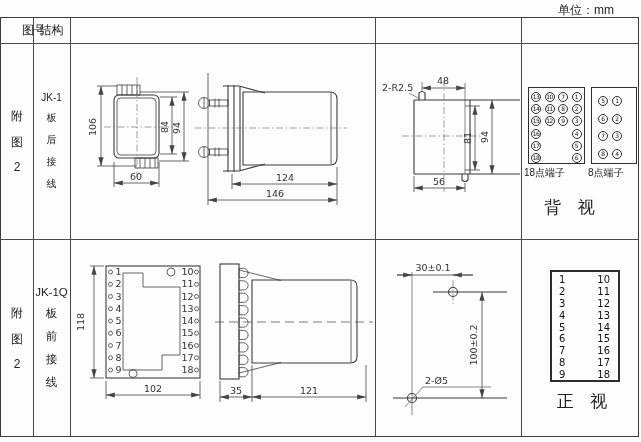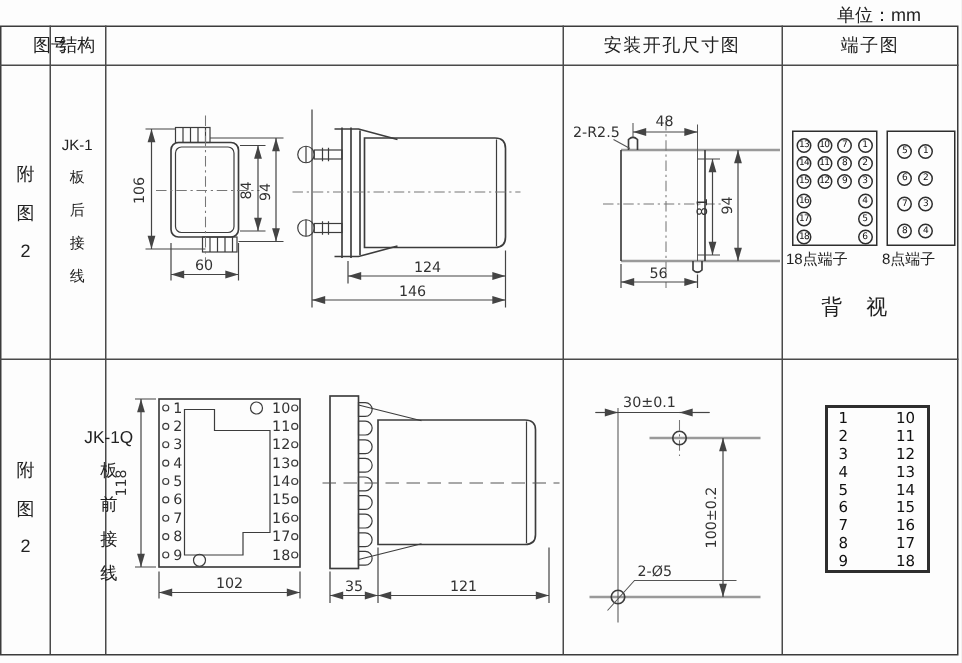--- a/index.html
+++ b/index.html
@@ -19,21 +19,21 @@
   .dim{fill:none;stroke:#444;stroke-width:0.8;}
   .cl{fill:none;stroke:#777;stroke-width:0.7;stroke-dasharray:7 2.5 1.5 2.5;}
   .dash{fill:none;stroke:#555;stroke-width:0.8;stroke-dasharray:9 5;}
   .gx{fill:none;stroke:#9a9a9a;stroke-width:1.8;}
   .thin{fill:none;stroke:#555;stroke-width:0.7;}
   .tbox{position:absolute;border:1.5px solid #2e2e2e;background:#fdfdfd;}
   .tcirc{position:absolute;border:1px solid #2e2e2e;border-radius:50%;display:flex;align-items:center;
          justify-content:center;font-size:6px;letter-spacing:-0.5px;line-height:1;color:#111;
          box-sizing:border-box;font-family:"DejaVu Sans",sans-serif;}
   .tlabel{position:absolute;font-size:10px;color:#222;text-align:left;}
-  .viewlabel{position:absolute;font-size:14px;color:#222;text-align:center;letter-spacing:6px;}
+  .viewlabel{position:absolute;font-size:17px;color:#222;text-align:center;letter-spacing:6px;}
   #list-box{position:absolute;border:2px solid #2e2e2e;box-sizing:border-box;padding:2px 0;}
   .lrow{display:flex;justify-content:space-between;padding:0 8px 0 7px;font-size:10px;height:11.9px;
         line-height:11.9px;color:#111;font-family:"DejaVu Sans",sans-serif;}
 </style>
 </head>
 <body>
 
 <div id="screen">
 
   <div class="unit" style="left:558px;top:2px;">单位：mm</div>
@@ -41,22 +41,20 @@
   <div id="outer-border"></div>
   <div class="v" style="left:33px;top:17px;height:419px;"></div>
   <div class="v" style="left:70px;top:17px;height:419px;"></div>
   <div class="v" style="left:375px;top:17px;height:419px;"></div>
   <div class="v" style="left:521px;top:17px;height:419px;"></div>
   <div class="h" style="left:0px;top:43px;width:639px;"></div>
   <div class="h" style="left:0px;top:239px;width:639px;"></div>
 
   <div class="cell" style="left:18px;top:18px;width:32px;height:25px;">图号</div>
   <div class="cell" style="left:33px;top:18px;width:37px;height:25px;">结构</div>
-  <div class="cell" style="left:375px;top:18px;width:146px;height:25px;letter-spacing:1px;">安装开孔尺寸图</div>
-  <div class="cell" style="left:521px;top:18px;width:118px;height:25px;letter-spacing:1px;">端子图</div>
 
   <div class="vstack" style="left:1px;top:43px;width:32px;height:196px;gap:9px;">
     <span>附</span>
     <span>图</span>
     <span>2</span>
   </div>
   <div class="vstack" style="left:33px;top:43px;width:37px;height:196px;gap:8px;font-size:10px;">
     <span>JK-1</span>
     <span>板</span>
     <span>后</span>
@@ -206,21 +204,21 @@
     </div>
   <div class="tlabel" style="left:524px;top:166px;width:63px;">18点端子</div>
   <div class="tlabel" style="left:588px;top:166px;width:50px;">8点端子</div>
   <div class="viewlabel" style="left:535px;top:196px;width:75px;">背 视</div>
 
   <div class="vstack" style="left:1px;top:239px;width:32px;height:198px;gap:9px;">
     <span>附</span>
     <span>图</span>
     <span>2</span>
   </div>
-  <div class="vstack" style="left:33px;top:239px;width:37px;height:198px;gap:8px;font-size:11.5px;margin-left:21px;">
+  <div class="vstack" style="left:33px;top:239px;width:37px;height:198px;gap:8px;font-size:11.5px;">
     <span>JK-1Q</span>
     <span>板</span>
     <span>前</span>
     <span>接</span>
     <span>线</span>
   </div>
 
   <svg style="left:70px;top:245px;" width="145" height="160" viewBox="0 0 145 160">
     <defs>
         <marker id="mD" markerWidth="10" markerHeight="8" refX="9.3" refY="3" orient="auto-start-reverse" markerUnits="userSpaceOnUse">
@@ -366,14 +364,15 @@
       </div>
       <div class="lrow">
         <span>8</span>
         <span>17</span>
       </div>
       <div class="lrow">
         <span>9</span>
         <span>18</span>
       </div>
     </div>
+  <div class="viewlabel" style="left:545px;top:390px;width:80px;">正 视</div>
 
 </div>
 
 </body></html>

